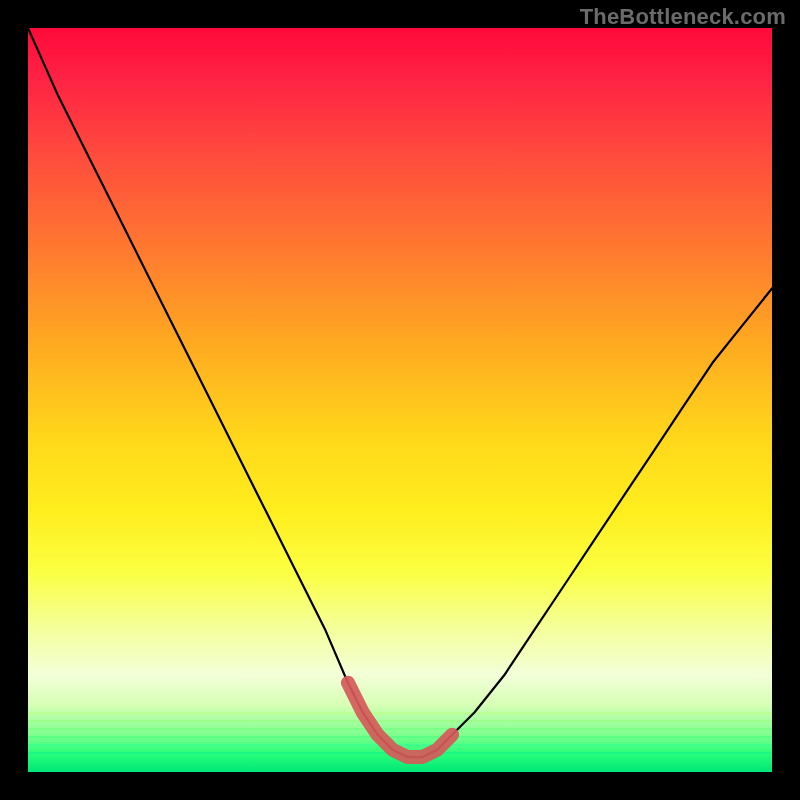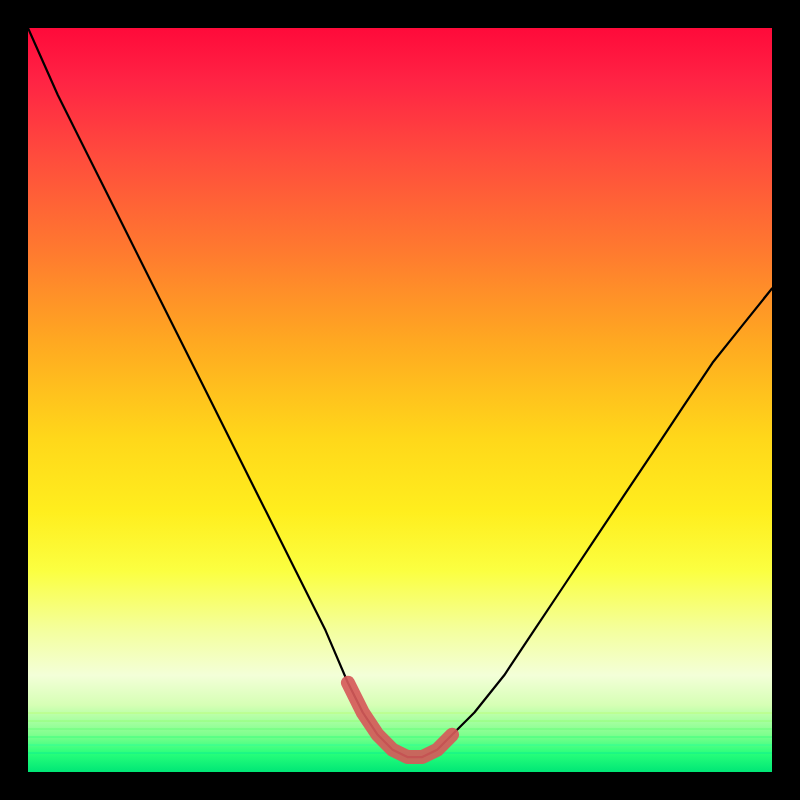--- a/index.html
+++ b/index.html
@@ -85,13 +85,14 @@
     <div class="stripe" style="bottom:34px;background:#2cff7a;"></div>
     <div class="stripe" style="bottom:26px;background:#1effa3;opacity:.3;"></div>
     <div class="stripe" style="bottom:18px;background:#00e69a;opacity:.3;"></div>
 
     <svg viewBox="0 0 744 744" preserveAspectRatio="none">
       <path id="curve-path" fill="none" stroke="#000" stroke-width="2.2" stroke-linejoin="round" stroke-linecap="round" d="M0.0 0.0 L29.8 67.0 L59.5 126.5 L89.3 186.0 L119.0 245.5 L148.8 305.0 L178.6 364.6 L208.3 424.1 L238.1 483.6 L267.8 543.1 L297.6 602.6 L319.9 654.7 L334.8 684.5 L349.7 706.8 L364.6 721.7 L379.4 729.1 L394.3 729.1 L409.2 721.7 L424.1 706.8 L446.4 684.5 L476.2 647.3 L505.9 602.6 L535.7 558.0 L565.4 513.4 L595.2 468.7 L625.0 424.1 L654.7 379.4 L684.5 334.8 L714.2 297.6 L744.0 260.4"></path>
       <path id="highlight-path" fill="none" stroke="#d65a5a" stroke-width="14" stroke-linejoin="round" stroke-linecap="round" opacity="0.92" d="M319.9 654.7 L334.8 684.5 L349.7 706.8 L364.6 721.7 L379.4 729.1 L394.3 729.1 L409.2 721.7 L424.1 706.8"></path>
     </svg>
   </div>
 
+  <div class="watermark">TheBottleneck.com</div>
 </div>
 
 </body></html>

